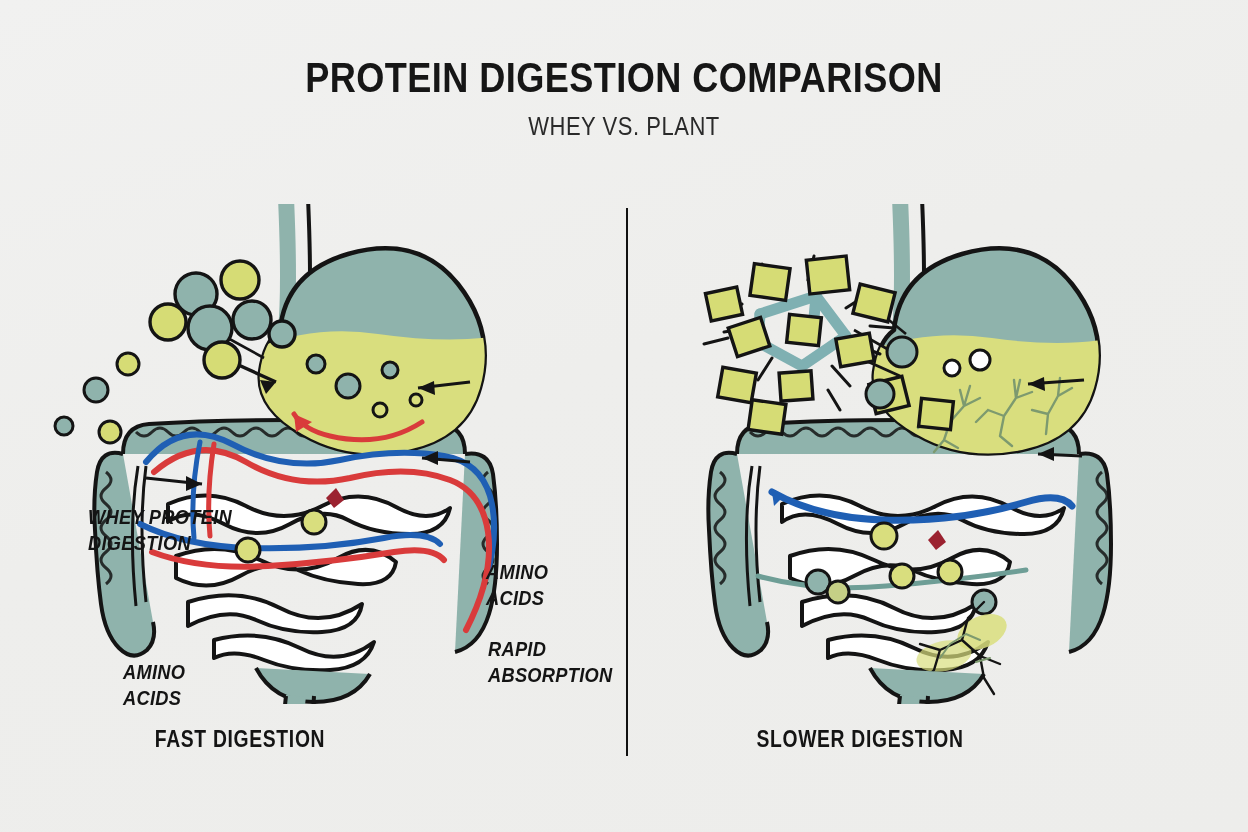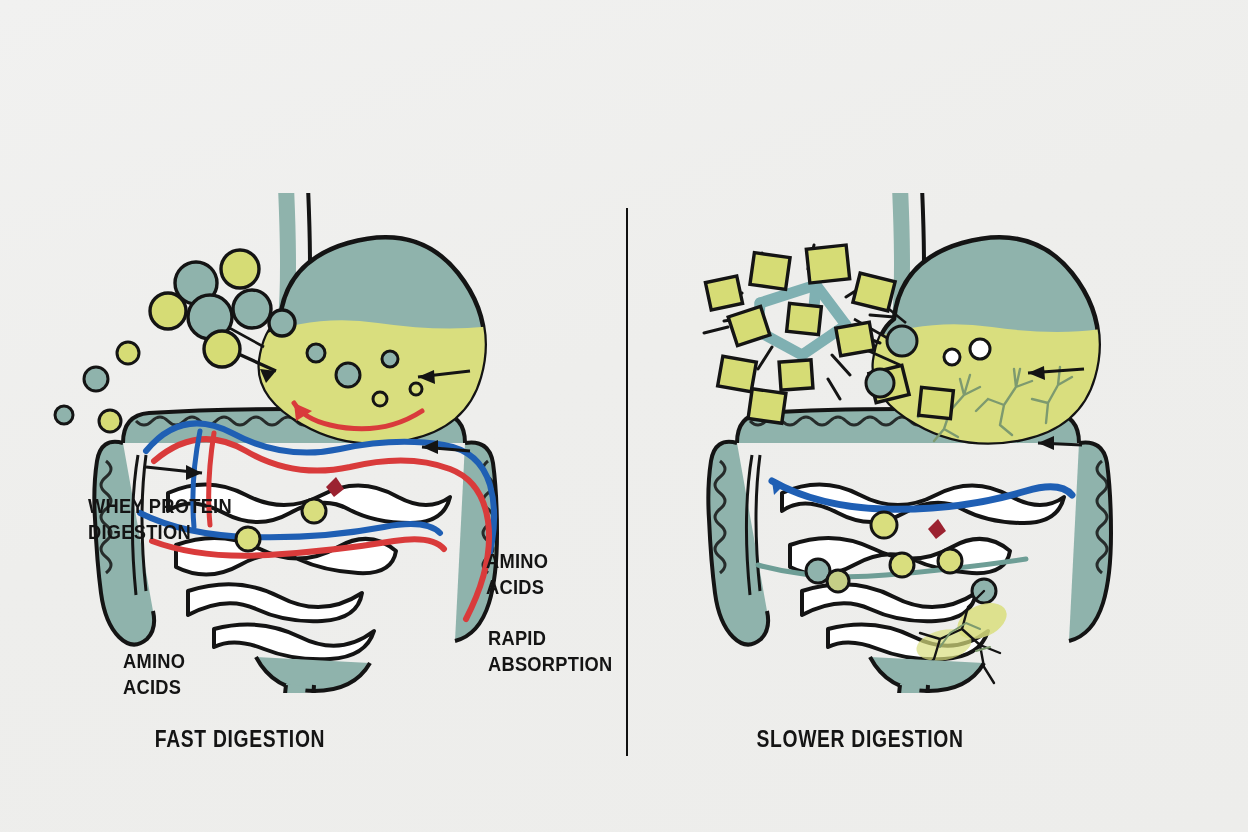--- a/index.html
+++ b/index.html
@@ -50,23 +50,24 @@
     position: absolute;
     left: 626px;
     top: 208px;
     width: 2px;
     height: 548px;
     background: #111;
   }
   
   .panel {
     position: absolute;
-    top: 193px;
+    top: 204px;
     width: 600px;
     height: 600px;
+    font-style: italic;
   }
   .panel-left  { left: 18px; }
   .panel-right { left: 632px; }
 
   .panel-art {
     position: absolute;
     top: 0;
     left: 0;
     width: 600px;
     height: 500px;
@@ -103,20 +104,24 @@
   .lbl-whey      { left: 70px;  top: 300px; }
   .lbl-amino1    { left: 468px; top: 355px; }
   .lbl-rapid     { left: 470px; top: 432px; }
   .lbl-amino2    { left: 105px; top: 455px; }
 </style>
 </head>
 <body>
 
 <div id="poster">
 
+  <div class="header">
+    <div class="title">PROTEIN DIGESTION COMPARISON</div>
+    <div class="subtitle">WHEY VS. PLANT</div>
+  </div>
 
   <div class="divider"></div>
 
   <div class="panel panel-left">
     <svg class="panel-art" viewBox="0 0 600 500">
       <defs>
         <g id="organOutlineStyle"></g>
       </defs>
 
       <path d="M105 250 q-22 -6 -26 18 q-4 26 -2 58 q2 44 6 74 q4 30 18 44 q14 14 28 2 q10 -10 6 -28" fill="#8fb3ac" stroke="#141414" stroke-width="4" stroke-linejoin="round"></path>

